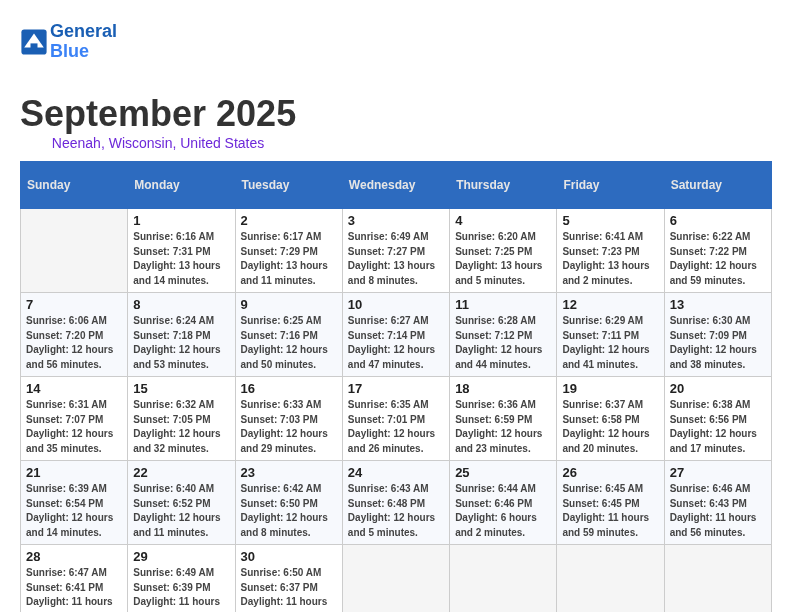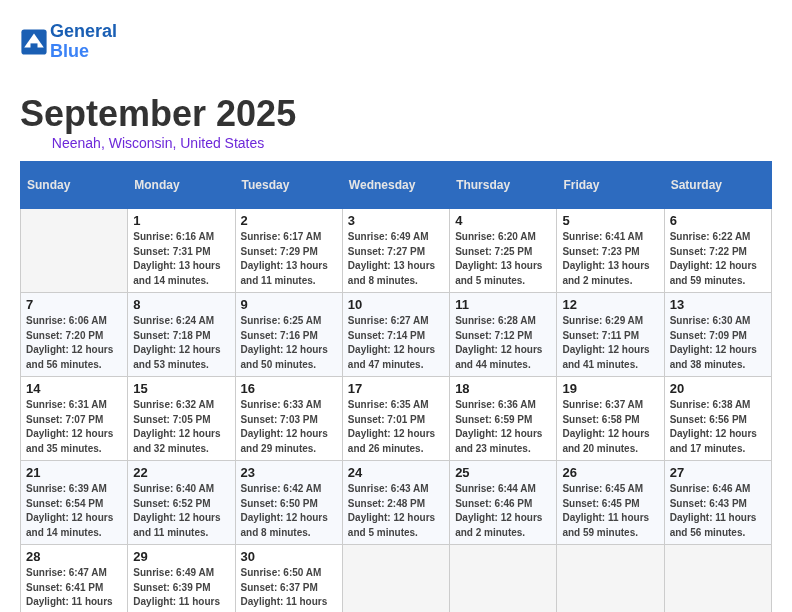--- a/index.html
+++ b/index.html
@@ -230,25 +230,25 @@
           <td>
             <span class="day-num">22</span>
             <div class="day-info"><span>Sunrise: 6:40 AM</span><br><span>Sunset: 6:52 PM</span><br><span>Daylight: 12 hours and 11 minutes.</span></div>
           </td>
           <td>
             <span class="day-num">23</span>
             <div class="day-info"><span>Sunrise: 6:42 AM</span><br><span>Sunset: 6:50 PM</span><br><span>Daylight: 12 hours and 8 minutes.</span></div>
           </td>
           <td>
             <span class="day-num">24</span>
-            <div class="day-info"><span>Sunrise: 6:43 AM</span><br><span>Sunset: 2:48 PM</span><br><span>Daylight: 12 hours and 5 minutes.</span></div>
+            <div class="day-info"><span>Sunrise: 6:43 AM</span><br><span>Sunset: 6:48 PM</span><br><span>Daylight: 12 hours and 5 minutes.</span></div>
           </td>
           <td>
             <span class="day-num">25</span>
-            <div class="day-info"><span>Sunrise: 6:44 AM</span><br><span>Sunset: 6:46 PM</span><br><span>Daylight: 12 hours and 2 minutes.</span></div>
+            <div class="day-info"><span>Sunrise: 6:44 AM</span><br><span>Sunset: 6:46 PM</span><br><span>Daylight: 6 hours and 2 minutes.</span></div>
           </td>
           <td>
             <span class="day-num">26</span>
             <div class="day-info"><span>Sunrise: 6:45 AM</span><br><span>Sunset: 6:45 PM</span><br><span>Daylight: 11 hours and 59 minutes.</span></div>
           </td>
           <td>
             <span class="day-num">27</span>
             <div class="day-info"><span>Sunrise: 6:46 AM</span><br><span>Sunset: 6:43 PM</span><br><span>Daylight: 11 hours and 56 minutes.</span></div>
           </td>
         </tr>

